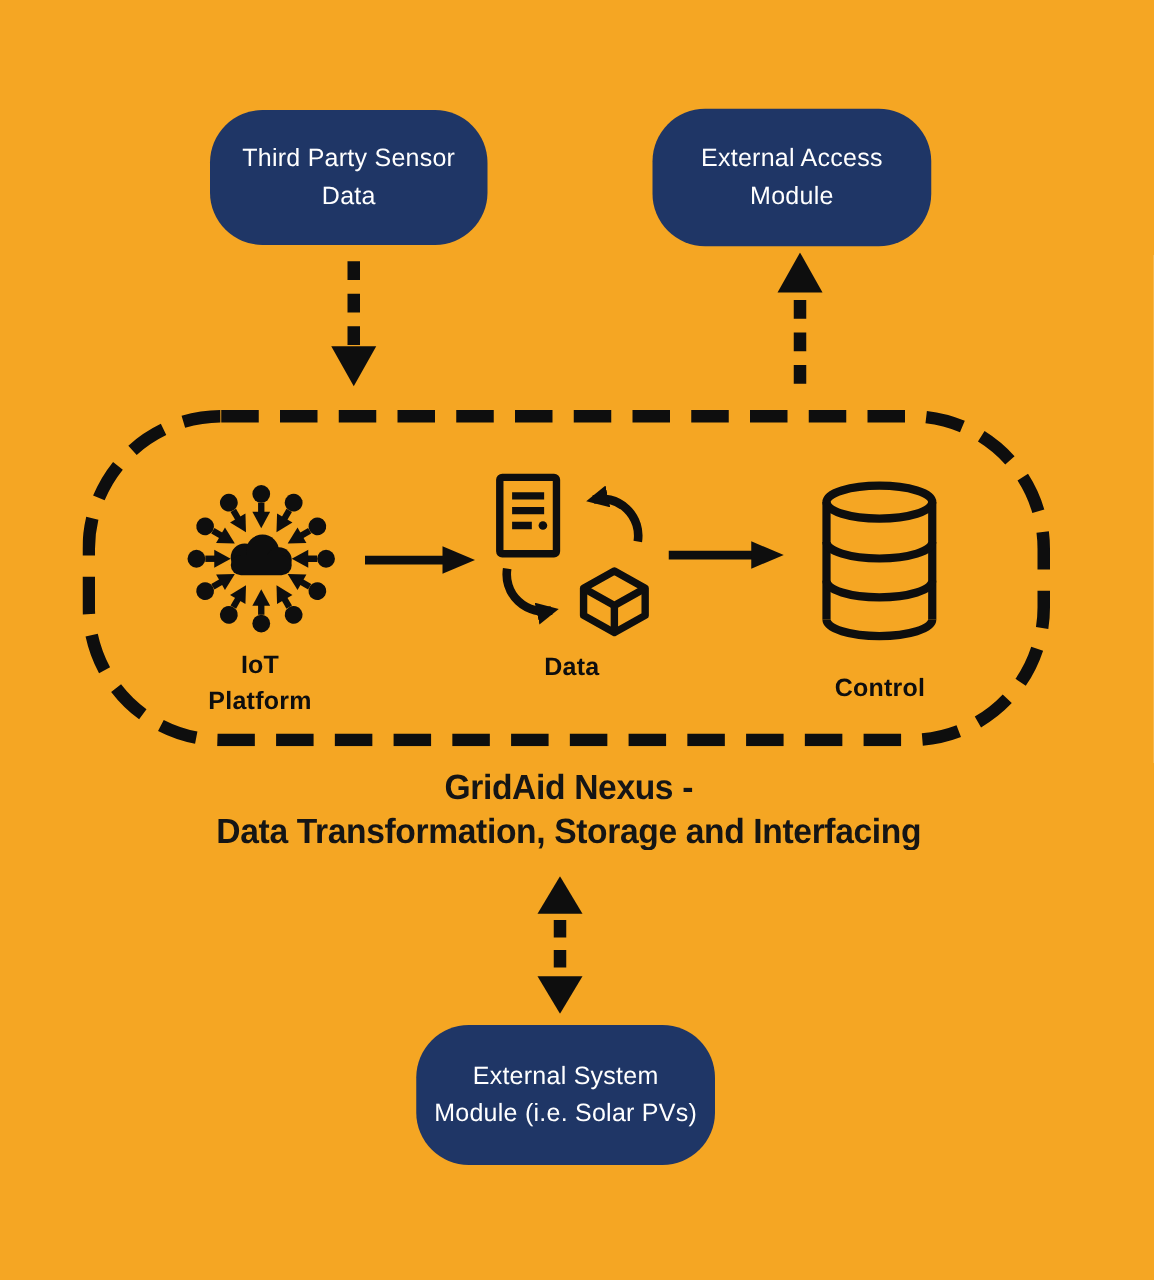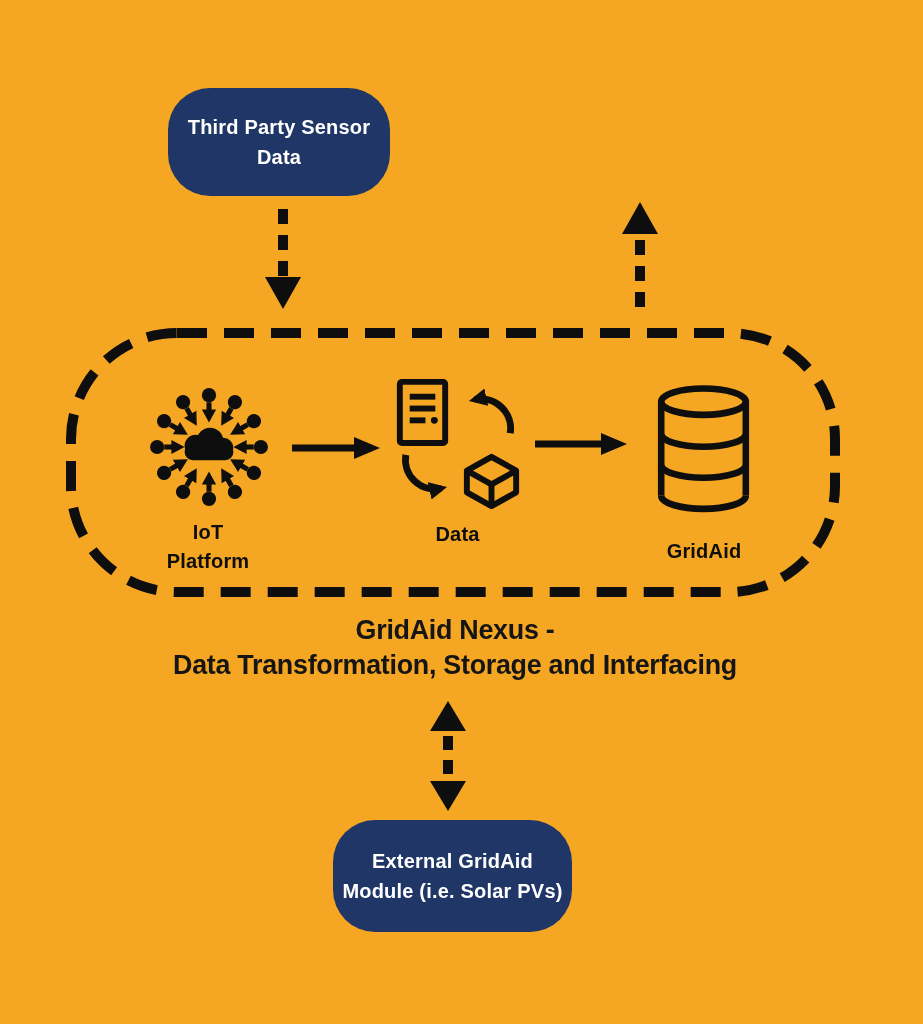--- a/index.html
+++ b/index.html
@@ -10,21 +10,21 @@
   }
   html,body{margin:0;padding:0;}
   body{font-family:"Liberation Sans",sans-serif;background:#fff;}
   .canvas{
     position:relative;width:923px;height:1024px;overflow:hidden;
     background:var(--background);
   }
   .node{
     position:absolute;background:var(--node-fill);color:var(--node-text);
     border-radius:42px;display:flex;flex-direction:column;justify-content:center;
-    align-items:center;text-align:center;font-weight:bold;font-size:20px;
+    align-items:center;text-align:center;font-weight:normal;font-size:20px;
     line-height:1.5;letter-spacing:.2px;
   }
   .icon-label{
     position:absolute;color:var(--ink);font-weight:bold;font-size:20px;
     text-align:center;line-height:1.45;letter-spacing:.2px;
   }
   .abs{position:absolute;}
   svg{display:block;color:var(--ink);}
   .title{
     position:absolute;left:55px;top:612px;width:800px;text-align:center;
@@ -36,20 +36,24 @@
 </head>
 <body>
 
 <div class="canvas">
 
   <div class="node" style="left:168px;top:88px;width:222px;height:108px;">
     <span>Third Party Sensor</span>
     <span>Data</span>
   </div>
 
+  <div class="node" style="left:522px;top:87px;width:223px;height:110px;">
+    <span>External Access</span>
+    <span>Module</span>
+  </div>
 
   <svg class="abs" style="left:259px;top:207px;" width="48" height="106" viewBox="0 0 48 106">
     <line x1="24" y1="2" x2="24" y2="72" stroke="currentColor" stroke-width="10" stroke-dasharray="15 11"></line>
     <polygon points="6,70 42,70 24,102" fill="currentColor"></polygon>
   </svg>
 
   <svg class="abs" style="left:616px;top:202px;" width="48" height="112" viewBox="0 0 48 112">
     <polygon points="6,32 42,32 24,0" fill="currentColor"></polygon>
     <line x1="24" y1="38" x2="24" y2="112" stroke="currentColor" stroke-width="10" stroke-dasharray="15 11"></line>
   </svg>
@@ -129,32 +133,32 @@
     <g fill="none" stroke="currentColor" stroke-width="7">
       <ellipse cx="60" cy="22" rx="45" ry="14"></ellipse>
       <line x1="15" y1="22" x2="15" y2="122"></line>
       <line x1="105" y1="22" x2="105" y2="122"></line>
       <path d="M15 56 A45 14 0 0 0 105 56"></path>
       <path d="M15 89 A45 14 0 0 0 105 89"></path>
       <path d="M15 122 A45 14 0 0 0 105 122"></path>
     </g>
   </svg>
   <div class="icon-label" style="left:629px;top:537px;width:150px;">
-    <span style="display:block">GridAid</span>
+    <span style="display:block">Control</span>
   </div>
 
   <div class="title">
     <span>GridAid Nexus -</span>
     <span>Data Transformation, Storage and Interfacing</span>
   </div>
 
   <svg class="abs" style="left:424px;top:701px;" width="48" height="110" viewBox="0 0 48 110">
     <polygon points="6,30 42,30 24,0" fill="currentColor"></polygon>
     <line x1="24" y1="35" x2="24" y2="76" stroke="currentColor" stroke-width="10" stroke-dasharray="14 10"></line>
     <polygon points="6,80 42,80 24,110" fill="currentColor"></polygon>
   </svg>
 
   <div class="node" style="left:333px;top:820px;width:239px;height:112px;">
-    <span>External GridAid</span>
+    <span>External System</span>
     <span>Module (i.e. Solar PVs)</span>
   </div>
 
 </div>
 
 </body></html>

